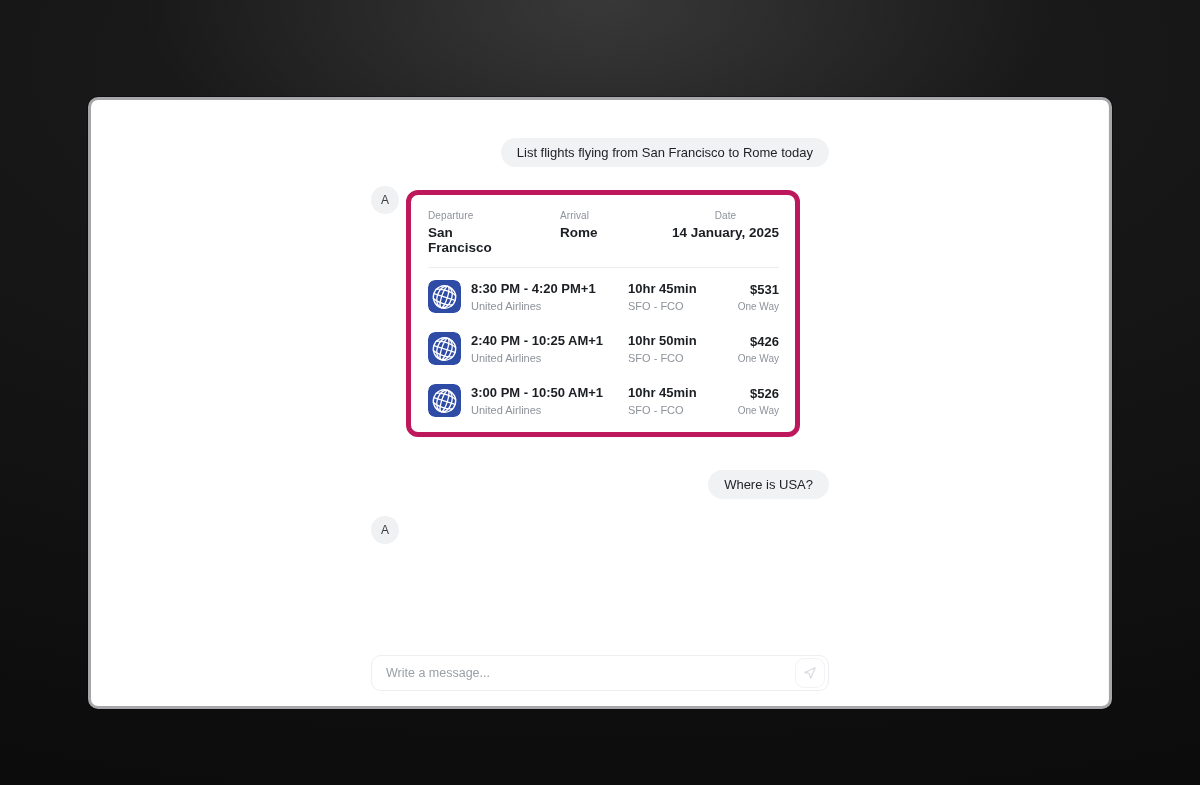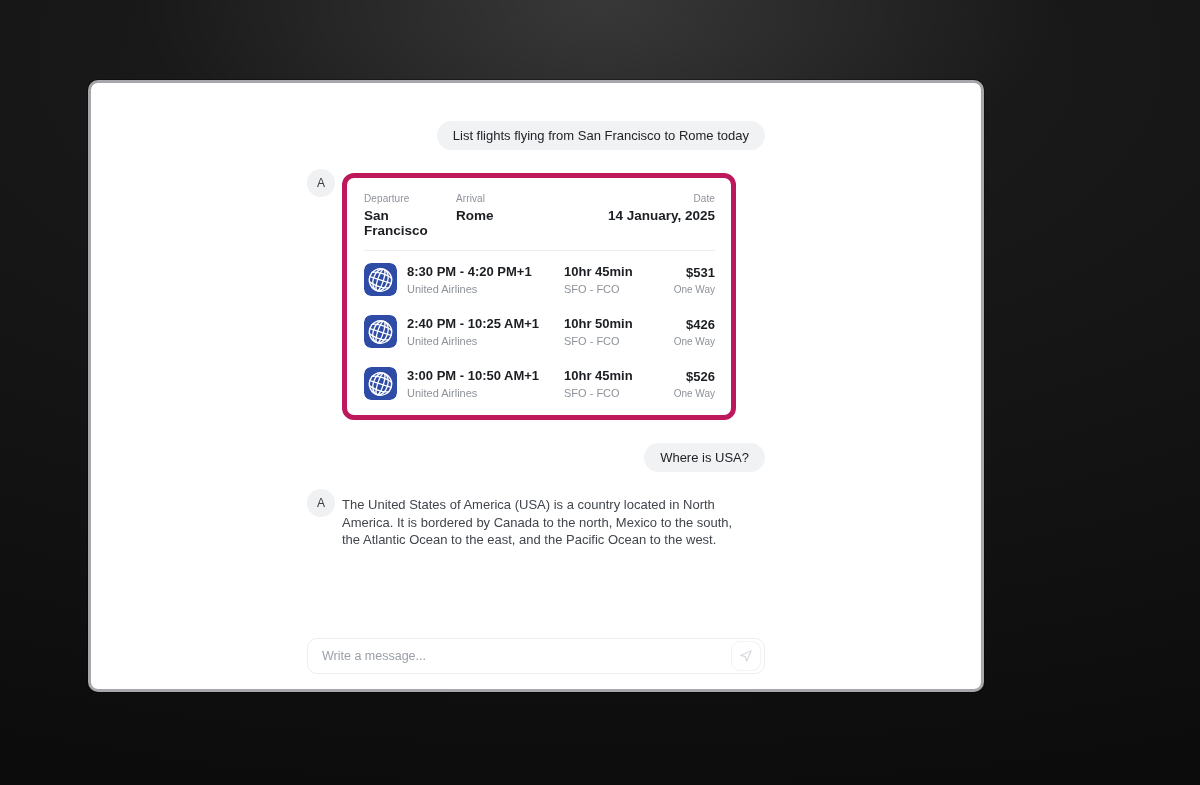--- a/index.html
+++ b/index.html
@@ -9,22 +9,22 @@
     background:
       radial-gradient(55% 40% at 50% 0%, rgba(255,255,255,0.12), rgba(255,255,255,0) 70%),
       radial-gradient(130% 95% at 50% 8%, #1e1e1e 0%, #0c0c0c 100%);
     background-color: #0c0c0c;
     position: relative;
     overflow: hidden;
   }
 
   .window {
     position: absolute;
-    left: 88px; top: 80px;
-    width: 896px; height: 612px;
+    left: 88px; top: 97px;
+    width: 1024px; height: 612px;
     background: #ffffff;
     border: 3px solid #a7a7ab;
     border-radius: 10px;
     box-shadow: inset -1px 0 0 rgba(0,0,0,0.03), 0 0 0 1px rgba(0,0,0,0.35);
   }
   .window-inner { position: relative; width: 100%; height: 100%; overflow: hidden; border-radius: 7px; }
 
   .chat-column {
     width: 458px;
     margin: 0 auto;
@@ -67,22 +67,22 @@
     border: 5px solid #be185d;
     border-radius: 12px;
     padding: 15px 16px 5px 17px;
     box-shadow: 0 1px 2px rgba(0,0,0,0.02);
   }
 
   .card-header { display: flex; align-items: flex-start; }
   .hdr-col .hdr-label { font-size: 10px; color: #8d929a; letter-spacing: 0.1px; }
   .hdr-col .hdr-value { font-size: 13.5px; font-weight: 700; color: #1b1e22; margin-top: 4px; }
   .hdr-departure { width: 92px; }
-  .hdr-arrival { flex: 1; }
-  .hdr-date { text-align: right; }
+  .hdr-arrival { flex: 1; margin-left: 40px; }
+  .hdr-date { text-align: center; }
 
   .card-divider { border: none; border-top: 1px solid #ededf0; margin-top: 12px; }
 
   .flight-rows { padding-top: 3px; }
   .flight-row { display: flex; align-items: center; padding: 9px 0 10px 0; justify-content: space-between; }
 
   .airline-logo { width: 33px; height: 33px; flex: 0 0 33px; border-radius: 7px; overflow: hidden; }
 
   .col-time { margin-left: 10px; width: 157px; }
   .col-duration { flex: 1; }
@@ -245,27 +245,26 @@
               <div class="col-price">
                 <div class="cell-primary">$526</div>
                 <div class="cell-secondary small">One Way</div>
               </div>
             </div>
 
           </div>
         </div>
       </div>
 
-      <div class="row-end" style="margin-top:23px">
+      <div class="row-end" style="margin-top:33px">
         <div class="user-bubble">Where is USA?</div>
       </div>
 
       <div class="assistant-row text-row">
         <div class="avatar">A</div>
-        <p class="assistant-paragraph">The United States of America (USA) is a country located in North America. It is bordered by Canada to the north, Mexico to the south, the Atlantic Ocean to the east, and the Pacific Ocean to the west.</p>
       </div>
 
     </div>
 
     <div class="composer">
       <input type="text" placeholder="Write a message..." style="">
       <button class="send-button">
         <span style="display:flex">
           <svg width="14" height="14" viewBox="0 0 24 24" fill="none" stroke="#d6dadf" stroke-width="2" stroke-linejoin="round">
             <path d="M3 11l18-8-8 18-2-8-8-2z"></path>

